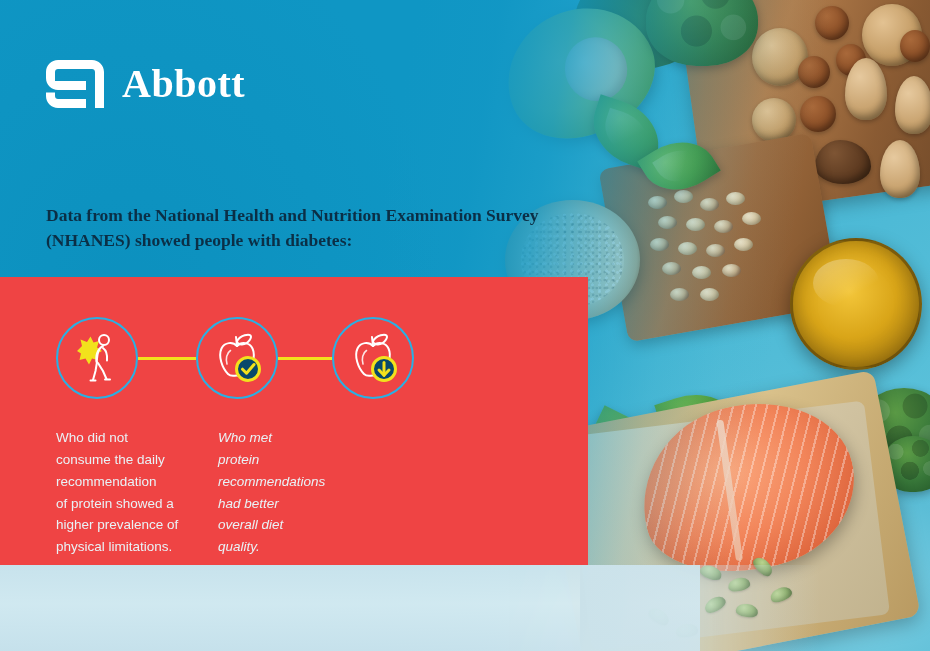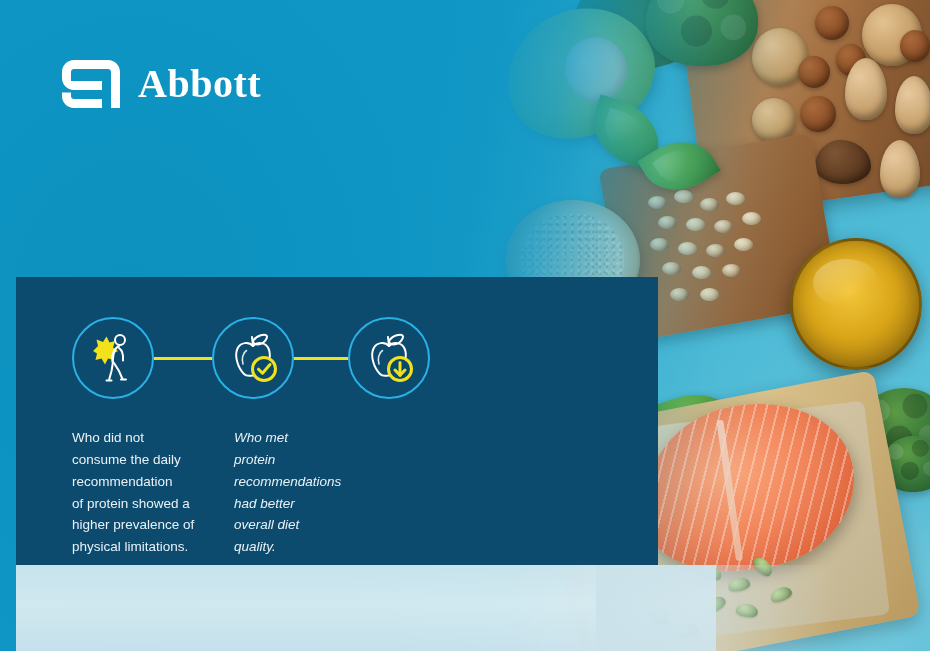--- a/index.html
+++ b/index.html
@@ -194,21 +194,21 @@
         rgba(32,162,200,.22) 69%,
         rgba(40,168,202,.06) 75%,
         rgba(40,168,202,0) 80%);
   }
   .wash-soft {
     position:absolute; left:0; top:0; width:640px; height:651px;
     background:radial-gradient(ellipse 420px 520px at 130px 300px, rgba(10,140,186,.55), rgba(10,140,186,0) 75%);
   }
 
   
-  .content { position:absolute; inset:0;margin-left:16px; }
+  .content { position:absolute; inset:0; }
 
   
   .logo-row {
     position:absolute; left:46px; top:58px;
     display:flex; align-items:center; gap:16px;
   }
   .logo-mark { width:60px; height:52px; }
   .logo-word {
     color:#ffffff;
     font-family:"Liberation Serif", serif;
@@ -236,22 +236,22 @@
     color:#0b2f46;
     font-family:"Liberation Serif", serif;
     font-weight:bold;
     font-size:17.5px;
     line-height:1.45;
   }
 
   
   .panel {
     position:absolute; left:0; top:277px;
-    width:642px; height:288px;
-    background:#0c4a6e;
+    width:588px; height:288px;
+    background:#ef4444;
   }
 
   
   .icon-row {
     position:absolute; left:56px; top:40px;
     display:flex; align-items:center;
   }
   .icon-circle {
     width:82px; height:82px; border-radius:50%;
     border:2px solid #29b0e4;
@@ -381,20 +381,22 @@
     <div class="logo-row">
       <svg class="logo-mark" viewBox="0 0 60 52">
         <path d="M12 2 H46 C52.6 2 58 7.4 58 14 V50 H49 V14 C49 12.3 47.7 11 46 11 H12 C10.3 11 9 12.3 9 14 V23 H40 V32 H12
                  C5.4 32 0 26.6 0 20 V14 C0 7.4 5.4 2 12 2 Z
                  M9 34.5 V38 C9 39.7 10.3 41 12 41 H40 V50 H12 C5.4 50 0 44.6 0 38 V34.5 Z" fill="#ffffff"></path>
       </svg>
       <div class="logo-word">Abbott</div>
     </div>
 
 
+    <div class="subtitle">Data from the National Health and Nutrition Examination
+Survey (NHANES) showed people with diabetes:</div>
 
     <div class="panel">
 
       <div class="icon-row">
 
         <div class="icon-circle">
           <svg width="58" height="58" viewBox="0 0 58 58">
 
             <path d="M9 22 L14 17 L12.5 10.5 L19 13 L22.5 7.5 L25.5 13.5 L31 12 L29 18.5 L34 22
                      L28.5 25 L30 31 L24 29.5 L21 35.5 L17.5 29.5 L11.5 31 L13 24.5 Z" fill="#f2e21c"></path>

